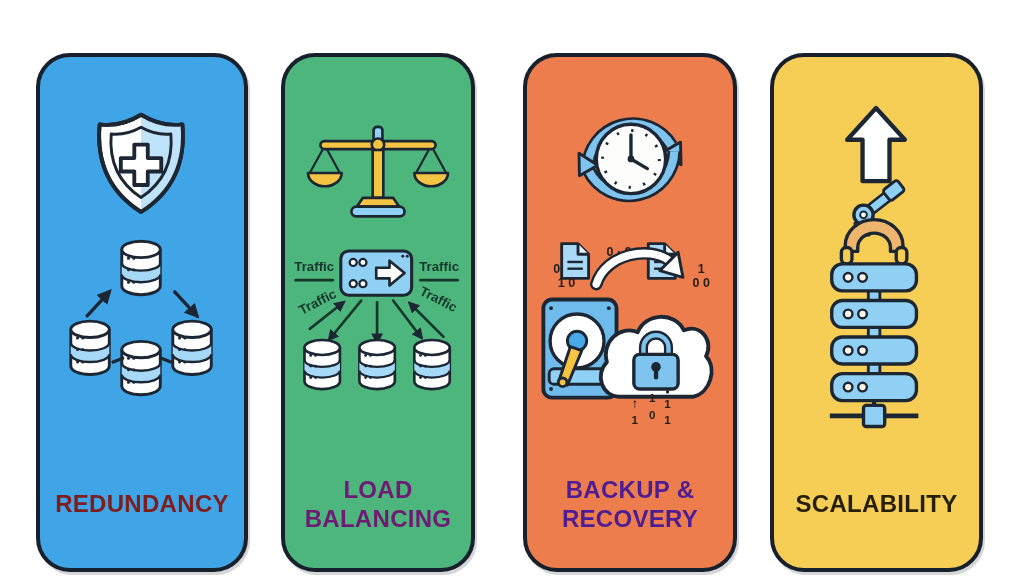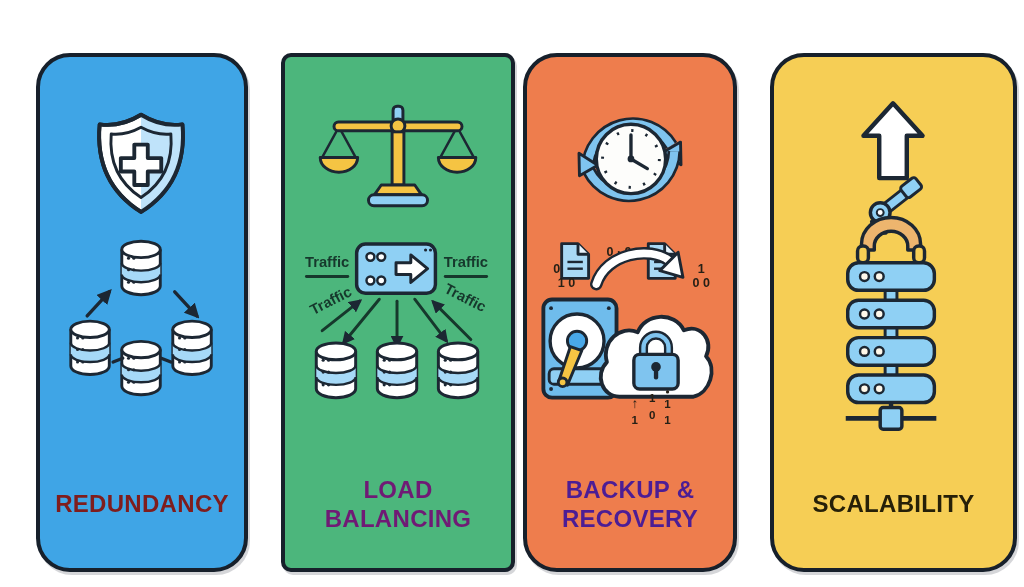--- a/index.html
+++ b/index.html
@@ -5,23 +5,23 @@
   html,body{margin:0;padding:0;background:#ffffff;}
   .canvas{
     position:relative;width:1024px;height:587px;background:#ffffff;overflow:hidden;
     font-family:"Liberation Sans", sans-serif;
   }
   .card{
     position:absolute;top:53px;height:519px;border:4px solid #17202B;border-radius:34px;
     box-sizing:border-box;box-shadow:2px 3px 0 rgba(20,30,43,0.18);
   }
   .card-blue{left:36px;width:212px;background:#3FA5E6;}
-  .card-green{left:281px;width:234px;background:#4CB67C;border-radius:10px;}
+  .card-green{left:281px;width:194px;background:#4CB67C;}
   .card-orange{left:523px;width:214px;background:#EE7D4D;}
-  .card-yellow{left:770px;width:247px;background:#F6CE55;}
+  .card-yellow{left:770px;width:213px;background:#F6CE55;}
   .art{position:absolute;inset:0;width:100%;height:100%;display:block;}
   .title{
     position:absolute;left:50%;bottom:26px;transform:translateX(-50%);
     width:180px;min-height:76px;display:flex;align-items:center;justify-content:center;
     text-align:center;font-weight:bold;font-size:24px;line-height:1.22;letter-spacing:0.3px;
   }
   .card-blue   .title{color:#7f1d1d;}
   .card-green  .title{color:#701a75;}
   .card-orange .title{color:#4c1d95;}
   .card-yellow .title{color:#262008;}

